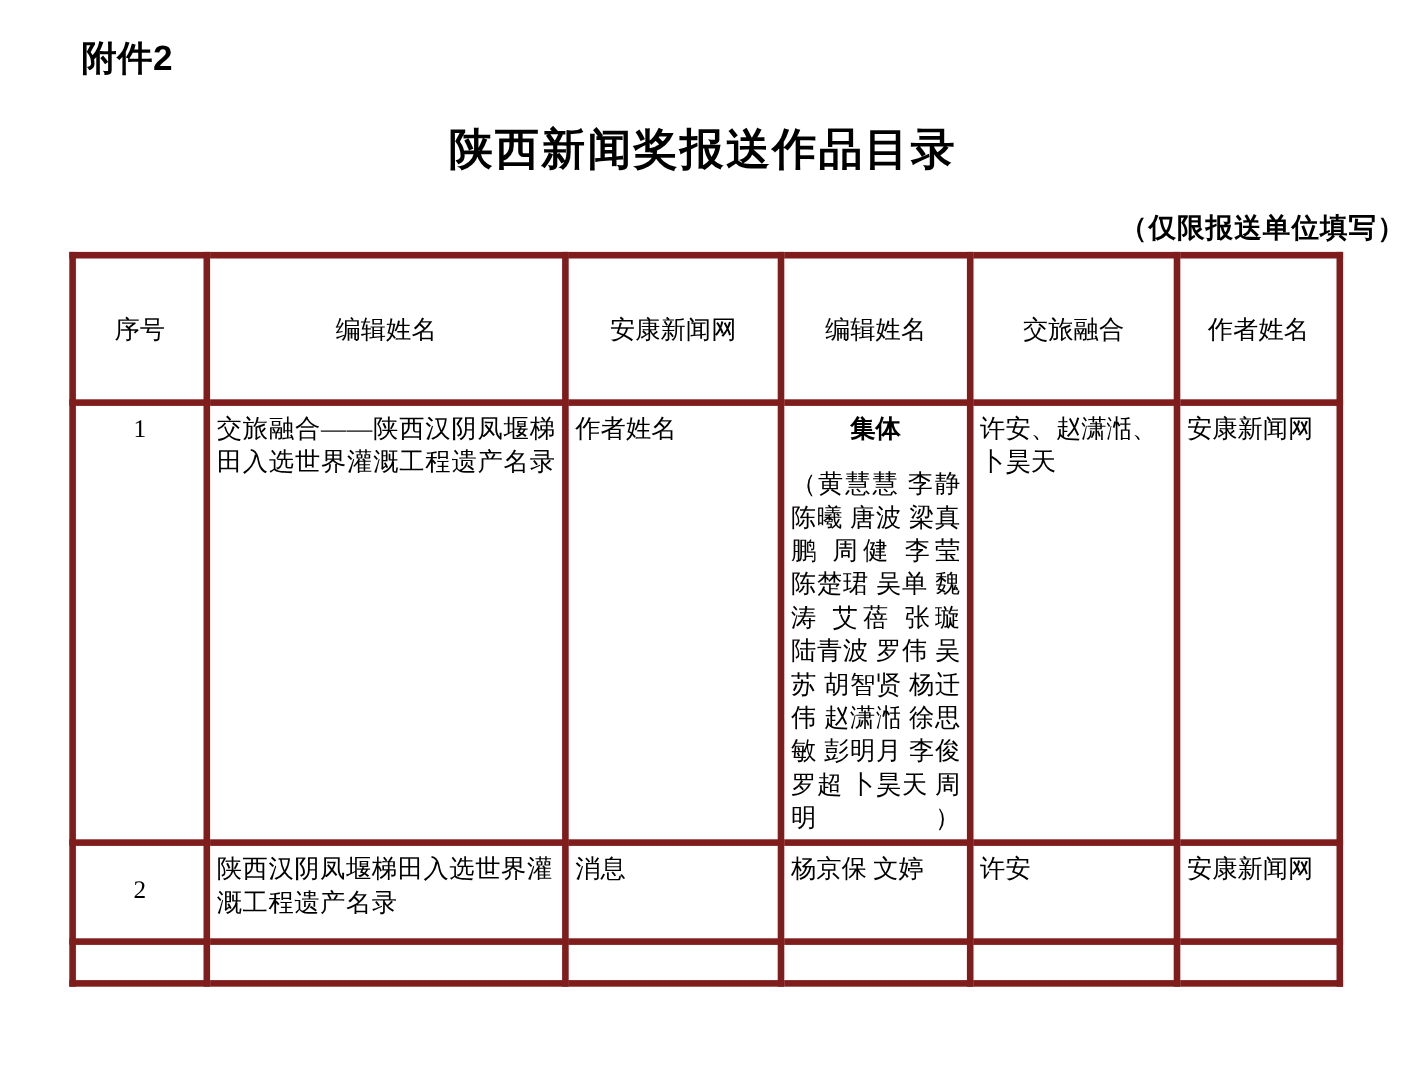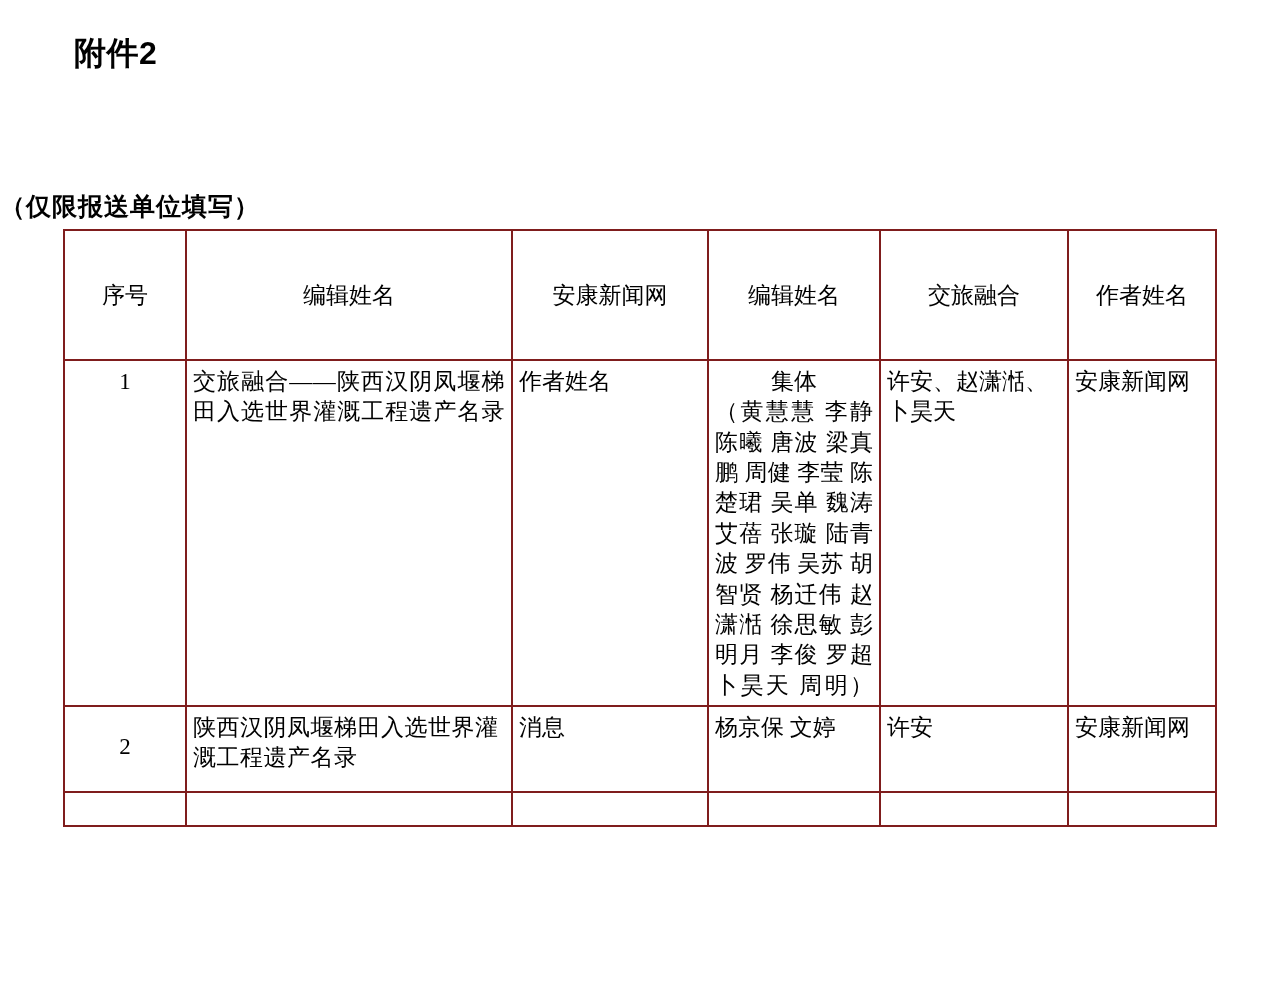--- a/index.html
+++ b/index.html
@@ -39,36 +39,36 @@
     font-family: "Liberation Serif", "DejaVu Serif", serif;
     font-weight: bold;
     font-size: 40px;
     letter-spacing: 2px;
   }
   .doc-subtitle {
     position: absolute;
     left: 0;
     right: 0;
     top: 190px;
-    text-align: left;
+    text-align: right;
     font-family: "Liberation Serif", "DejaVu Serif", serif;
     font-weight: bold;
     font-size: 25px;
     letter-spacing: 1px;
   }
   table.catalog {
     position: absolute;
     left: 63px;
     top: 229px;
     width: 1152px;
     border-collapse: collapse;
     table-layout: fixed;
   }
   table.catalog td, table.catalog th {
-    border: 2px solid #7f1d1d;
+    border: 6px solid #7f1d1d;
     vertical-align: top;
     padding: 6px 6px 4px 6px;
     font-size: 23px;
     font-family: "Liberation Serif", "DejaVu Serif", serif;
     font-weight: normal;
     line-height: 1.32;
   }
   thead td {
     text-align: center;
     vertical-align: middle !important;
@@ -104,22 +104,22 @@
   td.author-cell {
     font-size: 24px;
     line-height: 1.42;
     text-align: justify;
     text-align-last: justify;
   }
   .author-collective {
     display: block;
     text-align: left;
     text-align-last: center;
-    font-weight: normal;
-    margin-bottom: 0;
+    font-weight: bold;
+    margin-bottom: 20px;
   }
   .row2 td {
     height: 74px;
   }
   .row3 td {
     height: 22px;
   }
   .row2 td.seq-cell {
     vertical-align: middle;
     padding-top: 0;
@@ -134,20 +134,21 @@
     text-align-last: left;
   }
 </style>
 </head>
 <body>
 
 <div class="page">
 
   <div class="attachment-label">附件2</div>
 
+  <div class="doc-title">陕西新闻奖报送作品目录</div>
 
   <div class="doc-subtitle">（仅限报送单位填写）</div>
 
   <table class="catalog">
     <colgroup>
       <col class="col-seq">
       <col class="col-title">
       <col class="col-item">
       <col class="col-author">
       <col class="col-editor">

